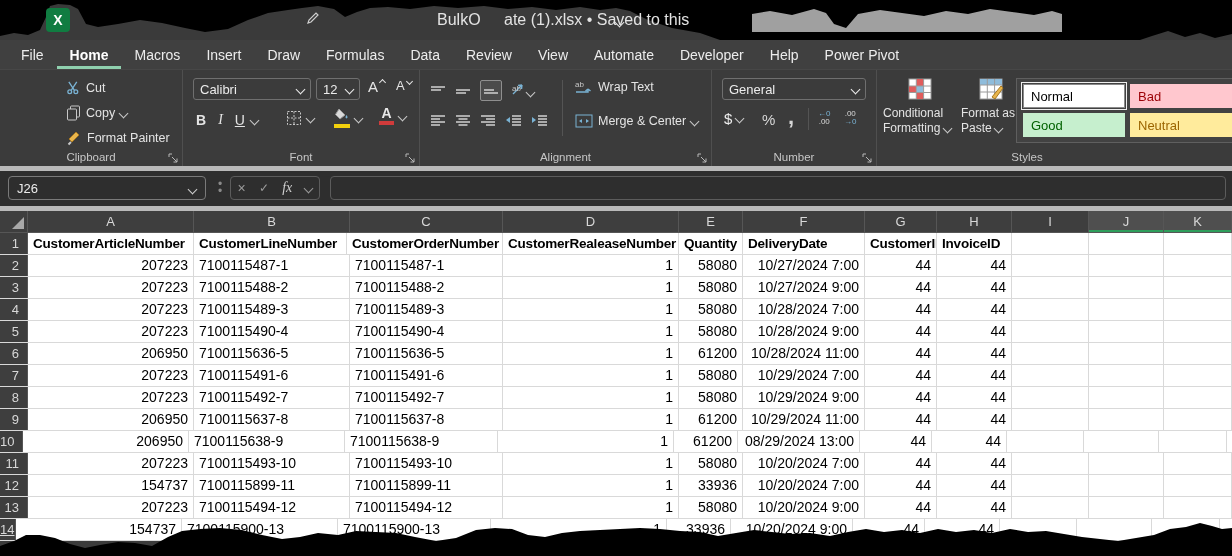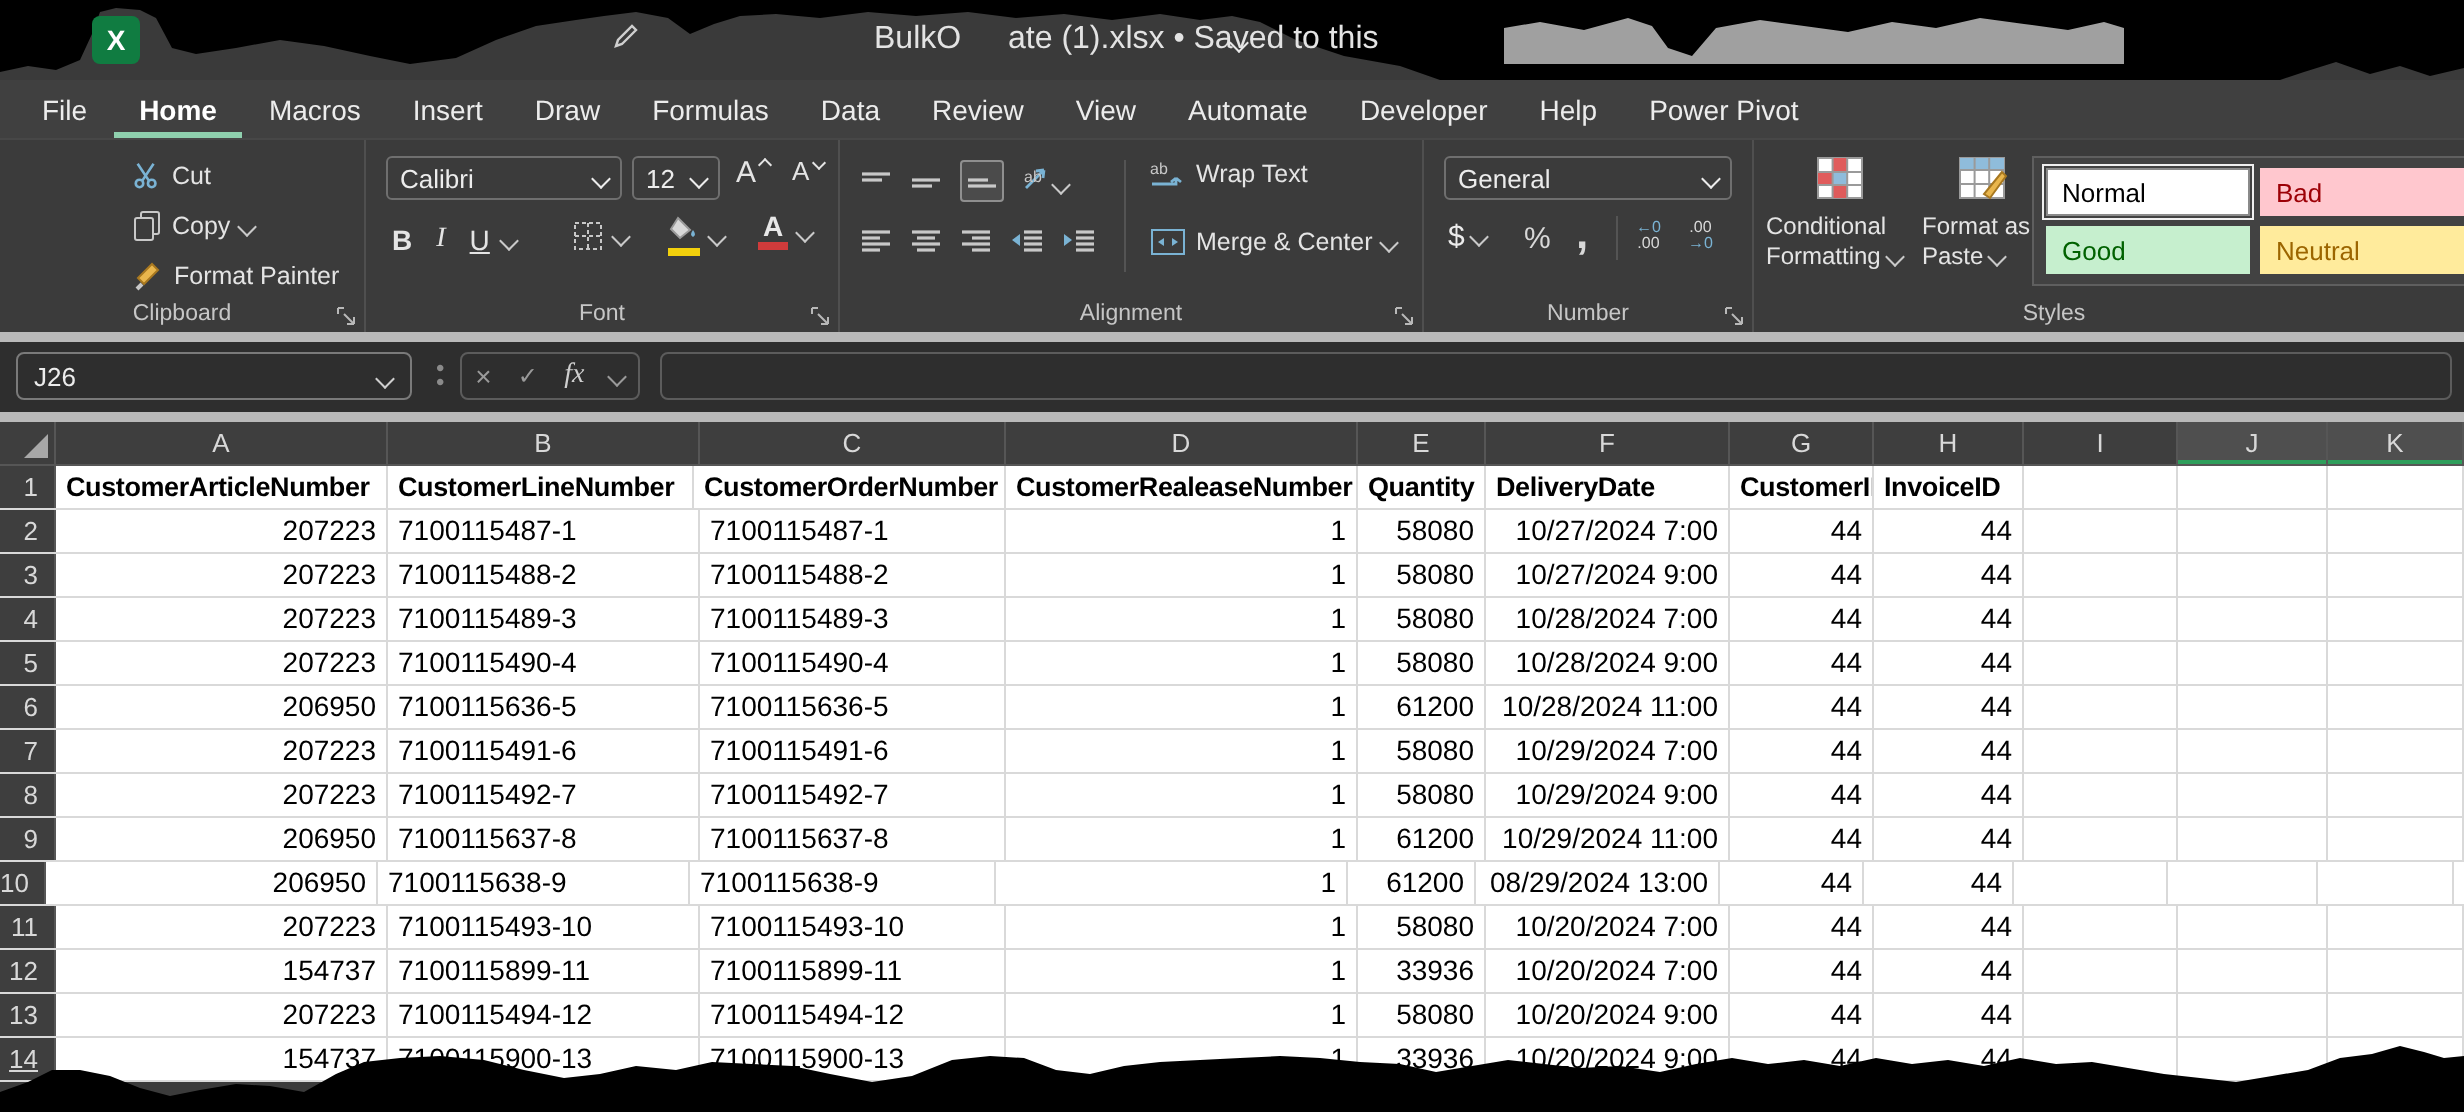--- a/index.html
+++ b/index.html
@@ -540,21 +540,21 @@
           <div class="cell" style="width: 176px; text-align: right;">1</div>
           <div class="cell" style="width: 64px; text-align: right;">58080</div>
           <div class="cell" style="width: 122px; text-align: right;">10/20/2024 9:00</div>
           <div class="cell" style="width: 72px; text-align: right;">44</div>
           <div class="cell" style="width: 75px; text-align: right;">44</div>
           <div class="cell" style="width: 77px; text-align: left;"></div>
           <div class="cell" style="width: 75px; text-align: left;"></div>
           <div class="cell" style="width: 68px; text-align: left;"></div>
         </div>
         <div class="grow">
-          <div class="rowhdr" style="width: 28px; text-decoration: underline;">14</div>
+          <div class="rowhdr" style="width: 16px; text-decoration: underline;">14</div>
           <div class="cell" style="width: 166px; text-align: right;">154737</div>
           <div class="cell" style="width: 156px; text-align: left;">7100115900-13</div>
           <div class="cell" style="width: 153px; text-align: left;">7100115900-13</div>
           <div class="cell" style="width: 176px; text-align: right;">1</div>
           <div class="cell" style="width: 64px; text-align: right;">33936</div>
           <div class="cell" style="width: 122px; text-align: right;">10/20/2024 9:00</div>
           <div class="cell" style="width: 72px; text-align: right;">44</div>
           <div class="cell" style="width: 75px; text-align: right;">44</div>
           <div class="cell" style="width: 77px; text-align: left;"></div>
           <div class="cell" style="width: 75px; text-align: left;"></div>

